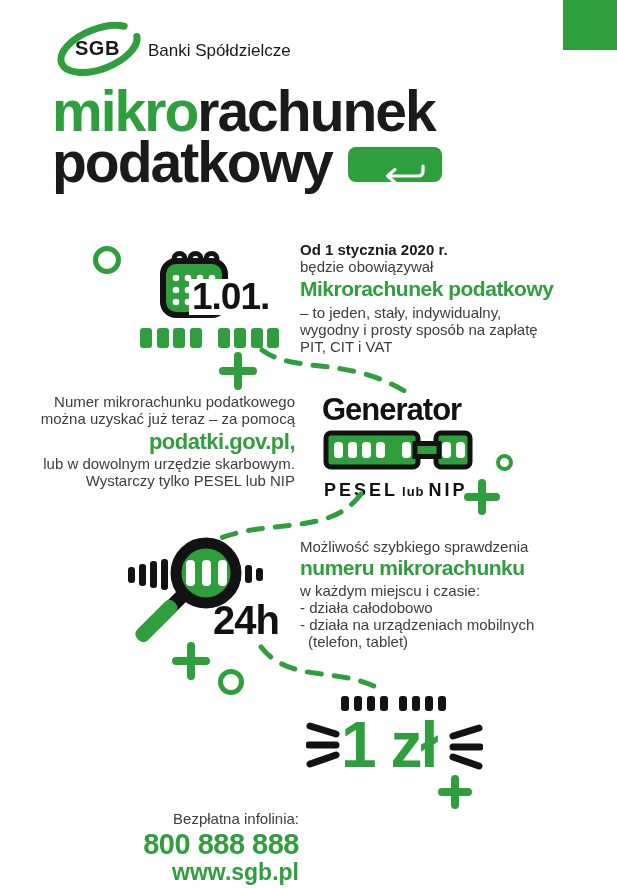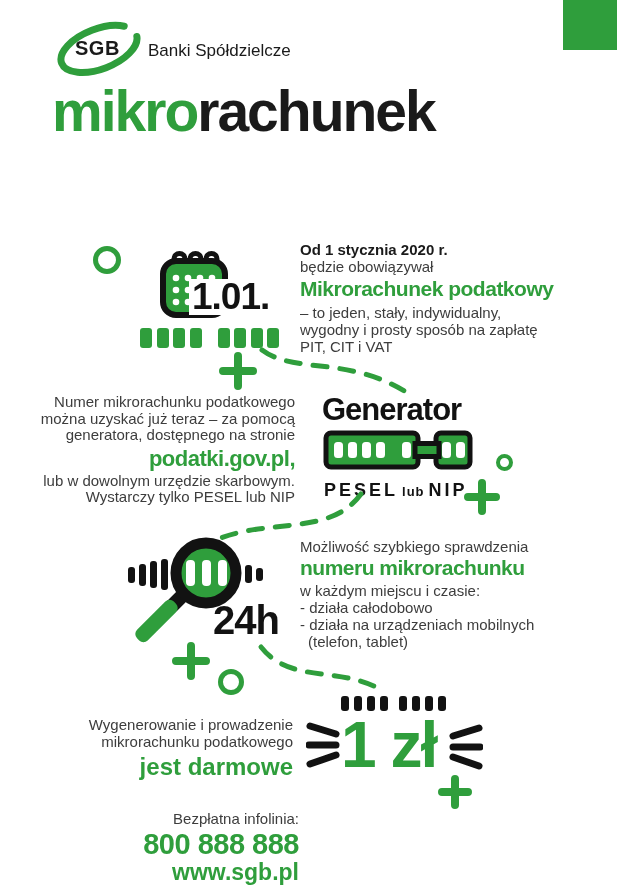--- a/index.html
+++ b/index.html
@@ -81,20 +81,28 @@
   <div class="abs logo">
     <svg width="92" height="60" viewBox="0 0 92 60">
       <ellipse cx="44" cy="29" rx="40" ry="20" transform="rotate(-21 44 29)" fill="none" stroke="#2F9E3C" stroke-width="7" pathLength="100" stroke-dasharray="91 9" stroke-dashoffset="-1" stroke-linecap="round"></ellipse>
     </svg>
     <span class="logo-sgb">SGB</span>
   </div>
   <div class="abs brand">Banki Spółdzielcze</div>
 
   <div class="abs title">
     <div><span class="g">mikro</span><span>rachunek</span></div>
+    <div class="title-row2">
+      <span>podatkowy</span>
+      <span class="enter-key">
+        <svg width="94" height="35" viewBox="0 0 94 35">
+          <path d="M75 9 V14 Q75 19 70 19 H40 M47 12.5 L39.5 19 L47 25.5" fill="none" stroke="#ffffff" stroke-width="3.2" stroke-linecap="round" stroke-linejoin="round"></path>
+        </svg>
+      </span>
+    </div>
   </div>
 
   <div class="abs circle c1"></div>
 
   <div class="abs" style="left:157px; top:247px;">
     <svg width="76" height="72" viewBox="0 0 76 72">
       <path d="M17 18 v-6 a5.5 5.5 0 0 1 11 0 v6" fill="none" stroke="#121212" stroke-width="5" stroke-linecap="round"></path>
       <path d="M33 18 v-6 a5.5 5.5 0 0 1 11 0 v6" fill="none" stroke="#121212" stroke-width="5" stroke-linecap="round"></path>
       <path d="M49 18 v-6 a5.5 5.5 0 0 1 11 0 v6" fill="none" stroke="#121212" stroke-width="5" stroke-linecap="round"></path>
       <rect x="6" y="14" width="62" height="54" rx="13" fill="#2F9E3C" stroke="#121212" stroke-width="6"></rect>
@@ -139,21 +147,20 @@
 
   <div class="abs" style="left:256px; top:344px;">
     <svg width="160" height="58" viewBox="0 0 160 58">
       <path d="M6 6 C38 30, 92 12, 150 48" fill="none" stroke="#2F9E3C" stroke-width="5" stroke-dasharray="14 13" stroke-linecap="round"></path>
     </svg>
   </div>
 
   <div class="abs s2-text right">
     <div class="t">Numer mikrorachunku podatkowego</div>
     <div class="t">można uzyskać już teraz – za pomocą</div>
-    <div class="t">generatora, dostępnego na stronie</div>
     <div class="gh h">podatki.gov.pl,</div>
     <div class="t">lub w dowolnym urzędzie skarbowym.</div>
     <div class="t">Wystarczy tylko PESEL lub NIP</div>
   </div>
 
   <div class="abs gen-title">Generator</div>
 
   <div class="abs" style="left:322px; top:429px;">
     <svg width="152" height="42" viewBox="0 0 152 42">
       <rect x="4" y="4" width="92" height="34" rx="5" fill="#2F9E3C" stroke="#121212" stroke-width="5"></rect>
@@ -220,25 +227,20 @@
     <div class="t">- działa na urządzeniach mobilnych</div>
     <div class="t indent">(telefon, tablet)</div>
   </div>
 
   <div class="abs" style="left:255px; top:641px;">
     <svg width="135" height="58" viewBox="0 0 135 58">
       <path d="M6 6 C36 44, 86 24, 128 50" fill="none" stroke="#2F9E3C" stroke-width="5" stroke-dasharray="14 13" stroke-linecap="round"></path>
     </svg>
   </div>
 
-  <div class="abs s4-text right">
-    <div class="t">Wygenerowanie i prowadzenie</div>
-    <div class="t">mikrorachunku podatkowego</div>
-    <div class="gh h">jest darmowe</div>
-  </div>
 
   <div class="abs bars-dark" style="left:341px; top:696px;">
     <div class="bar"></div>
       <div class="bar"></div>
       <div class="bar"></div>
       <div class="bar gap"></div>
     <div class="bar"></div>
       <div class="bar"></div>
       <div class="bar"></div>
       <div class="bar"></div>

